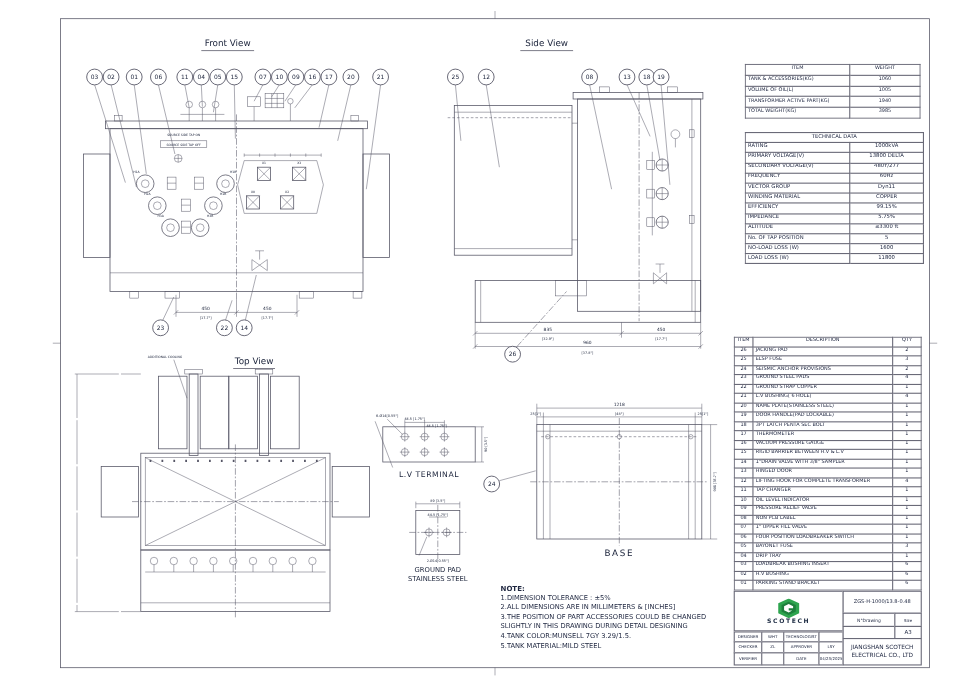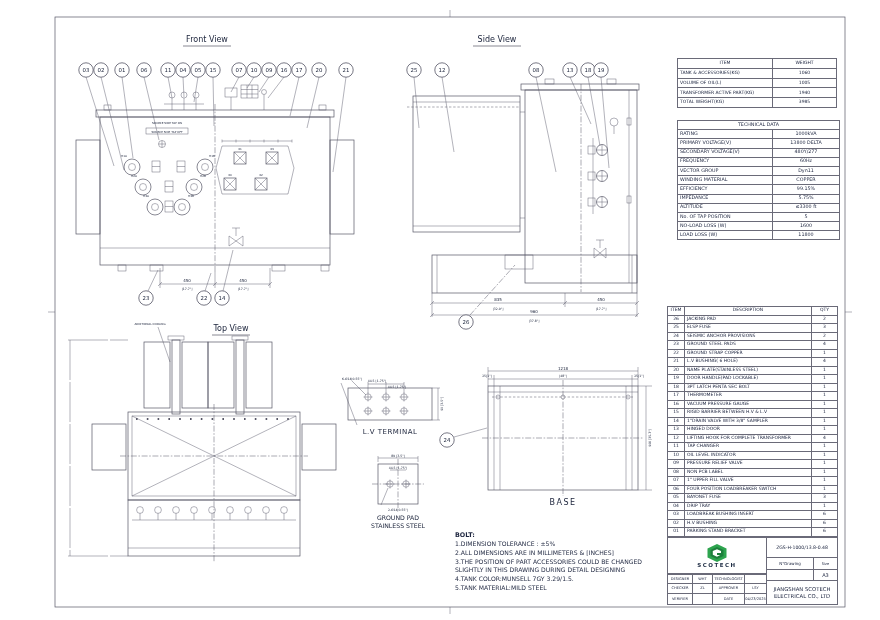--- a/index.html
+++ b/index.html
@@ -624,21 +624,21 @@
           <td class="cen">01</td>
           <td>PARKING STAND BRACKET</td>
           <td class="cen">6</td>
         </tr>
         </tbody>
     </table>
   </div>
 
   
   <div id="note">
-    <div class="nt">BOLT:</div>
+    <div class="nt">NOTE:</div>
     <div>
 
     <div class="note-line">1.DIMENSION TOLERANCE : ±5%</div>
         <div class="note-line">2.ALL DIMENSIONS ARE IN MILLIMETERS &amp; [INCHES]</div>
         <div class="note-line">3.THE POSITION OF PART ACCESSORIES COULD BE CHANGED</div>
         <div class="note-line">SLIGHTLY IN THIS DRAWING DURING DETAIL DESIGNING</div>
         <div class="note-line">4.TANK COLOR:MUNSELL 7GY 3.29/1.5.</div>
         <div class="note-line">5.TANK MATERIAL:MILD STEEL</div>
       </div>
   </div>

